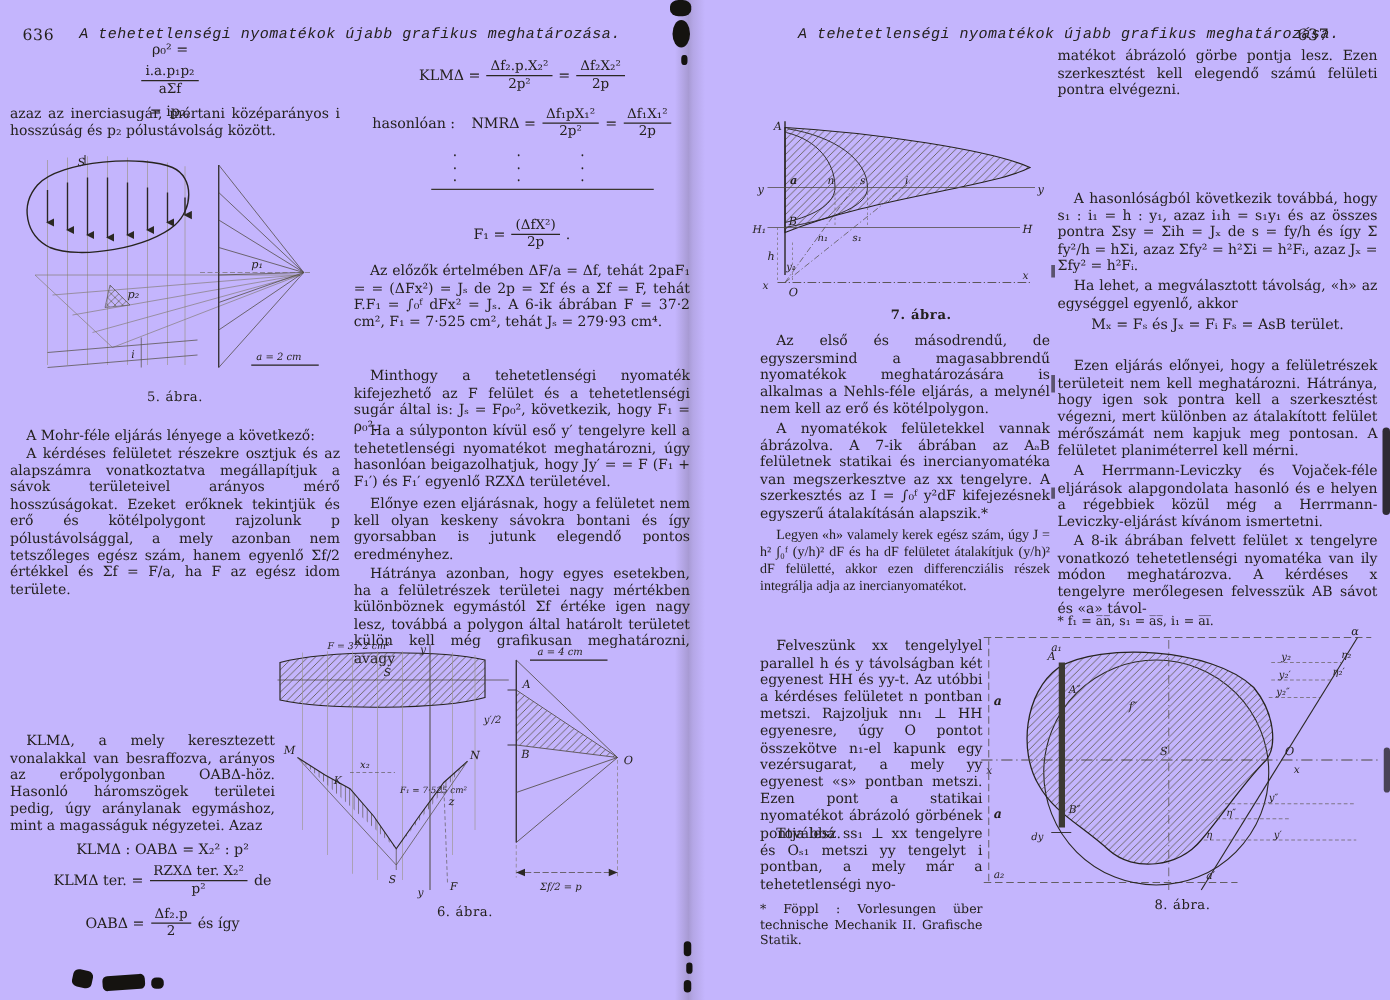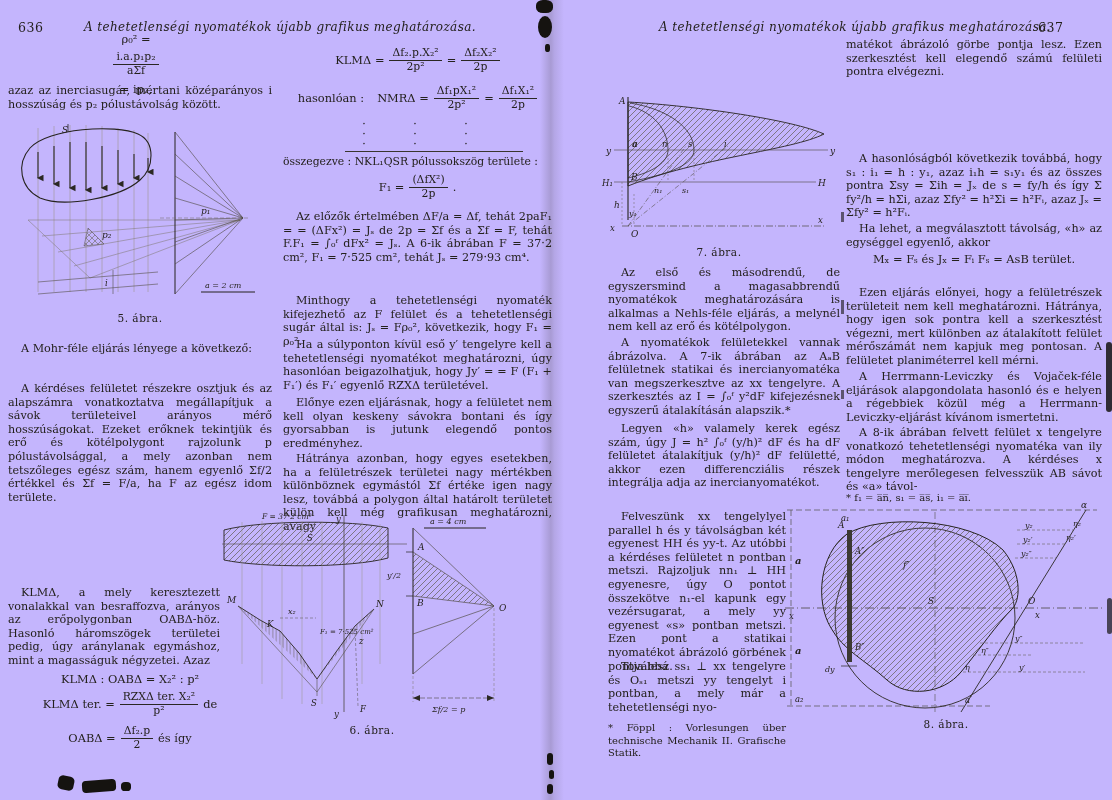--- a/index.html
+++ b/index.html
@@ -5,21 +5,21 @@
   html,body{margin:0;padding:0;background:#d8d5cd;}
   .spread{
     position:relative;width:1112px;height:800px;overflow:hidden;
     background:#c4b5fd;
     font-family:"DejaVu Serif","Liberation Serif",serif;
     color:#24211d;
     padding-left:20px;
   }
   .block{position:absolute;}
   .pagenum{font-size:12.5px;letter-spacing:.5px;}
-  .runtitle{font-size:12px;font-style:italic;text-align:center;letter-spacing:.4px;white-space:nowrap;}
+  .runtitle{font-size:12px;font-style:italic;text-align:center;letter-spacing:.4px;white-space:nowrap;font-family:Liberation Mono, monospace;}
   .p{position:absolute;font-size:11.2px;line-height:13.6px;text-align:justify;}
   .ind{text-indent:13px;}
   .eq{position:absolute;display:flex;align-items:center;justify-content:center;gap:5px;font-size:11.4px;}
   .eq .pre{margin-right:8px;}
   .frac{display:inline-flex;flex-direction:column;align-items:center;line-height:1.12;font-size:10.8px;text-align:center;}
   .frac .fnum{border-bottom:1px solid #2a2723;padding:0 3px;}
   .frac .fden{padding:0 3px;}
   .dotsrow{display:block;text-align:center;word-spacing:44px;line-height:10px;font-size:11px;}
   .figcap{position:absolute;text-align:center;font-size:10.5px;letter-spacing:.5px;}
   .fn{position:absolute;font-size:10px;line-height:12.5px;text-align:justify;}
@@ -112,21 +112,21 @@
     <line x1="193" y1="168" x2="247" y2="168" stroke="#26231e" stroke-width="1"></line>
     <text x="54" y="9" font-size="9">S</text>
     <text x="94" y="114" font-size="9">p₂</text>
     <text x="97" y="162" font-size="8.5">i</text>
     <text x="193" y="90" font-size="9">p₁</text>
     <text x="197" y="164" font-size="8">a = 2 cm</text>
   </svg>
   <div class="figcap" style="left:8px;top:312px;width:264px;">5. ábra.</div>
 
   <div class="p ind" style="left:8px;top:342px;width:264px;">A Mohr-féle eljárás lényege a következő:</div>
-  <div class="p ind" style="left:8px;top:356px;width:264px;margin-top:26px;">A kérdéses felületet részekre osztjuk és az alapszámra vonatkoztatva megállapítjuk a sávok területeivel arányos mérő hosszúságokat. Ezeket erőknek tekintjük és erő és kötélpolygont rajzolunk p pólustávolsággal, a mely azonban nem tetszőleges egész szám, hanem egyenlő Σf/2 értékkel és Σf = F/a, ha F az egész idom területe.</div>
+  <div class="p ind" style="left:8px;top:356px;width:264px;">A kérdéses felületet részekre osztjuk és az alapszámra vonatkoztatva megállapítjuk a sávok területeivel arányos mérő hosszúságokat. Ezeket erőknek tekintjük és erő és kötélpolygont rajzolunk p pólustávolsággal, a mely azonban nem tetszőleges egész szám, hanem egyenlő Σf/2 értékkel és Σf = F/a, ha F az egész idom területe.</div>
   <div class="p ind" style="left:8px;top:586px;width:212px;">KLMΔ, a mely keresztezett vonalakkal van besraffozva, arányos az erőpolygonban OABΔ-höz. Hasonló háromszögek területei pedig, úgy aránylanak egymáshoz, mint a magasságuk négyzetei. Azaz</div>
 
   <div class="eq" style="left:20px;top:672px;width:220px;height:14px;">
     <span>KLMΔ : OABΔ = X₂² : p²</span>
   </div>
   <div class="eq" style="left:20px;top:688px;width:220px;height:32px;">
     <span>KLMΔ ter. =</span>
     <span class="frac">
         <span class="fnum">RZXΔ ter. X₂²</span>
         <span class="fden">p²</span>
@@ -166,21 +166,20 @@
         <span class="fnum">Δf₁X₁²</span>
         <span class="fden">2p</span>
       </span>
   </div>
   <div class="block" style="left:300px;top:120px;width:230px;">
     <span class="dotsrow">· · ·</span>
     <span class="dotsrow">· · ·</span>
     <span class="dotsrow">· · ·</span>
   </div>
   <div class="rule" style="left:345px;top:151px;width:178px;"></div>
-  <div class="p" style="left:283px;top:155px;width:269px;font-size:10.8px;">összegezve : NKL₁QSR pólussokszög területe :</div>
   <div class="eq" style="left:283px;top:170px;width:269px;height:34px;">
     <span>F₁ =</span>
     <span class="frac">
         <span class="fnum">(ΔfX²)</span>
         <span class="fden">2p</span>
       </span>
     <span>.</span>
   </div>
   <div class="p ind" style="left:283px;top:210px;width:269px;">Az előzők értelmében ΔF/a = Δf, tehát 2paF₁ = = (ΔFx²) = Jₛ de 2p = Σf és a Σf = F, tehát F.F₁ = ∫₀ᶠ dFx² = Jₛ. A 6-ik ábrában F = 37·2 cm², F₁ = 7·525 cm², tehát Jₛ = 279·93 cm⁴.</div>
   <div class="p ind" style="left:283px;top:294px;width:269px;">Minthogy a tehetetlenségi nyomaték kifejezhető az F felület és a tehetetlenségi sugár által is: Jₛ = Fρ₀², következik, hogy F₁ = ρ₀².</div>
@@ -299,25 +298,25 @@
     <text x="33" y="86" font-size="9">B</text>
     <text x="56" y="99" font-size="8">n₁</text>
     <text x="84" y="99" font-size="8">s₁</text>
     <text x="220" y="92" font-size="9">H</text>
     <text x="16" y="114" font-size="9">h</text>
     <text x="31" y="122" font-size="8">y₁</text>
     <text x="12" y="137" font-size="8.5">x</text>
     <text x="33" y="143" font-size="9">O</text>
     <text x="220" y="129" font-size="8.5">x</text>
   </svg>
-  <div class="figcap" style="left:598px;top:246px;width:242px;">7. ábra.</div>
+  <div class="figcap" style="left:616px;top:246px;width:242px;font-weight:bold;">7. ábra.</div>
 
   <div class="p ind" style="left:608px;top:266px;width:232px;">Az első és másodrendű, de egyszersmind a magasabbrendű nyomatékok meghatározására is alkalmas a Nehls-féle eljárás, a melynél nem kell az erő és kötélpolygon.</div>
   <div class="p ind" style="left:608px;top:336px;width:232px;">A nyomatékok felületekkel vannak ábrázolva. A 7-ik ábrában az AₐB felületnek statikai és inercianyomatéka van megszerkesztve az xx tengelyre. A szerkesztés az I = ∫₀ᶠ y²dF kifejezésnek egyszerű átalakításán alapszik.*</div>
-  <div class="p ind" style="left:608px;top:422px;width:232px;">Legyen «h» valamely kerek egész szám, úgy J = h² ∫₀ᶠ (y/h)² dF és ha dF felületet átalakítjuk (y/h)² dF felületté, akkor ezen differencziális részek integrálja adja az inercianyomatékot.</div>
+  <div class="p ind" style="left:608px;top:422px;width:232px;font-family:Liberation Serif, serif;">Legyen «h» valamely kerek egész szám, úgy J = h² ∫₀ᶠ (y/h)² dF és ha dF felületet átalakítjuk (y/h)² dF felületté, akkor ezen differencziális részek integrálja adja az inercianyomatékot.</div>
   <div class="p ind" style="left:608px;top:510px;width:178px;">Felveszünk xx tengelylyel parallel h és y távolságban két egyenest HH és yy-t. Az utóbbi a kérdéses felületet n pontban metszi. Rajzoljuk nn₁ ⊥ HH egyenesre, úgy O pontot összekötve n₁-el kapunk egy vezérsugarat, a mely yy egyenest «s» pontban metszi. Ezen pont a statikai nyomatékot ábrázoló görbének pontja lesz.</div>
   <div class="p ind" style="left:608px;top:660px;width:178px;">Továbbá ss₁ ⊥ xx tengelyre és Oₛ₁ metszi yy tengelyt i pontban, a mely már a tehetetlenségi nyo-</div>
   <div class="fn" style="left:608px;top:722px;width:178px;">* Föppl : Vorlesungen über technische Mechanik II. Grafische Statik.</div>
 
   <div class="p" style="left:846px;top:38px;width:256px;">matékot ábrázoló görbe pontja lesz. Ezen szerkesztést kell elegendő számú felületi pontra elvégezni.</div>
   <div class="p ind" style="left:846px;top:152px;width:256px;">A hasonlóságból következik továbbá, hogy s₁ : i₁ = h : y₁, azaz i₁h = s₁y₁ és az összes pontra Σsy = Σih = Jₓ de s = fy/h és így Σ fy²/h = hΣi, azaz Σfy² = h²Σi = h²Fᵢ, azaz Jₓ = Σfy² = h²Fᵢ.</div>
   <div class="p ind" style="left:846px;top:222px;width:256px;">Ha lehet, a megválasztott távolság, «h» az egységgel egyenlő, akkor</div>
   <div class="eq" style="left:846px;top:252px;width:256px;height:14px;">
     <span>Mₓ = Fₛ és Jₓ = Fᵢ   Fₛ = AsB terület.</span>
   </div>

